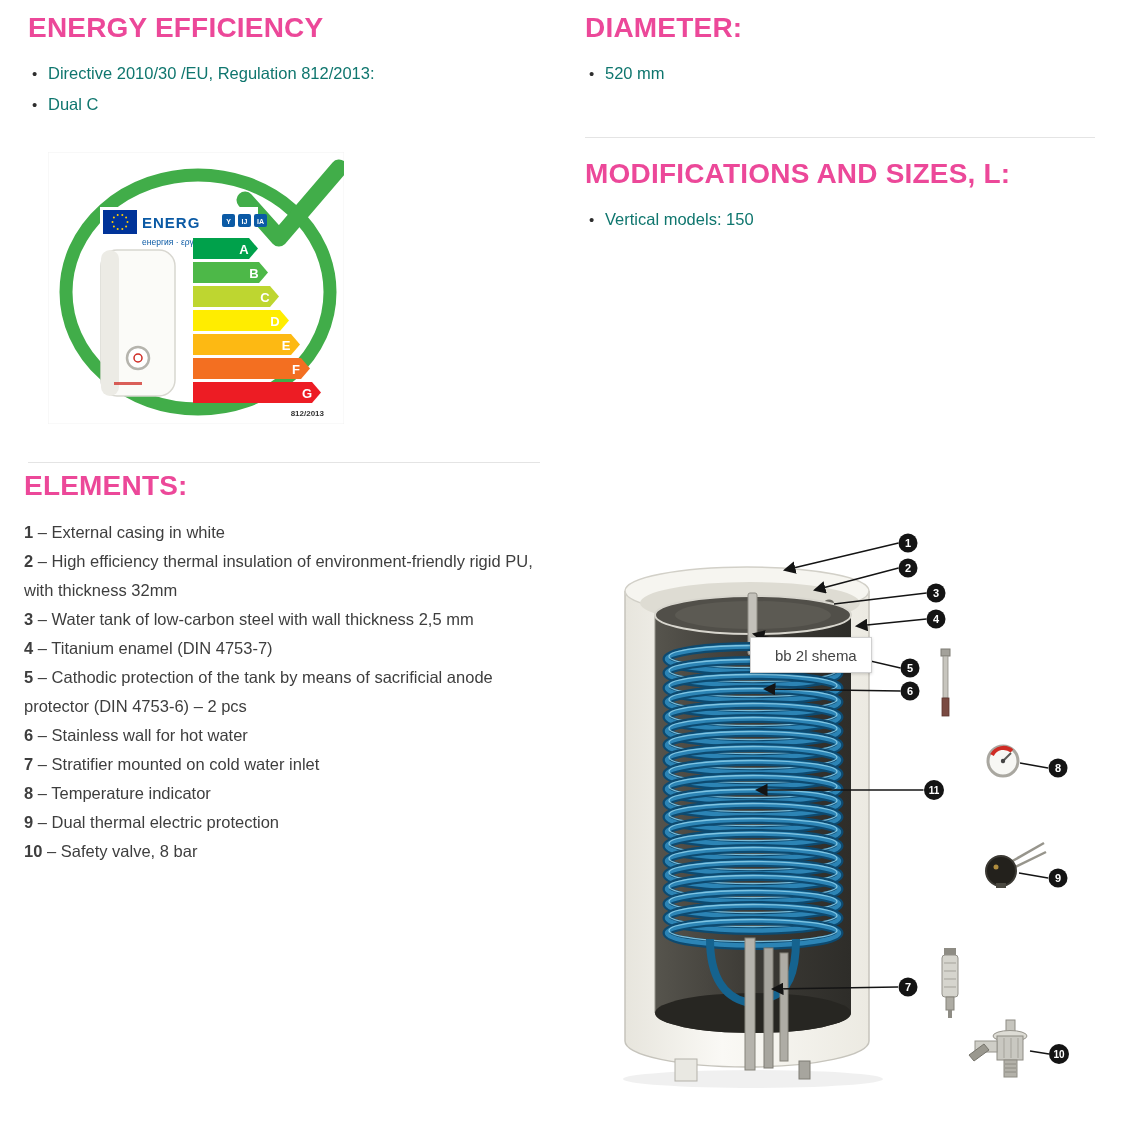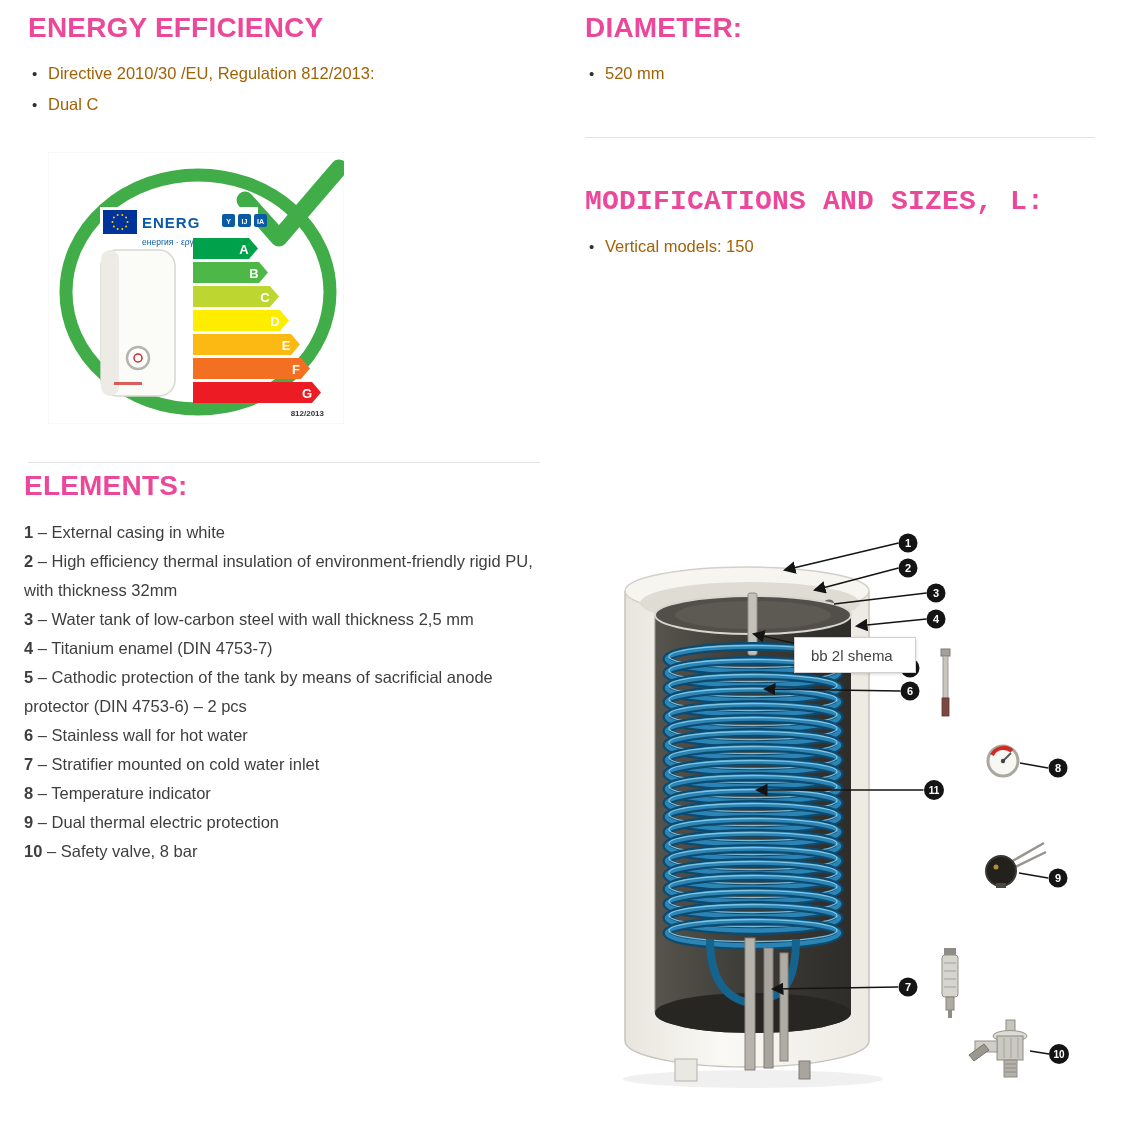--- a/index.html
+++ b/index.html
@@ -3,42 +3,42 @@
 <meta charset="utf-8">
 <style>
   * { margin:0; padding:0; box-sizing:border-box; }
   html,body { background:#fff; }
   body {
     width:1130px; height:1125px; position:relative; overflow:hidden;
     font-family:"Liberation Sans", sans-serif; color:#3e3e3e;
   }
   .red-heading { color:#ec4899; font-size:28px; font-weight:bold; letter-spacing:.2px; }
   .bullets { list-style:none; margin-top:14px; }
-  .bullets li { position:relative; padding-left:20px; font-size:16.5px; line-height:31px; color:#a16207; }
+  .bullets li { position:relative; padding-left:20px; font-size:16.5px; line-height:31px; color:#0f766e; }
   .bullets li::before { content:"•"; position:absolute; left:4px; top:0; font-size:15px; color:#2e2e2e; }
   .divider { border-top:1px solid #e4e4e4; height:0; }
 
   .col-left-top { position:absolute; left:28px; top:12px; width:512px; }
   .energy-label { position:absolute; left:48px; top:152px; width:296px; height:272px; }
   .divider-left { position:absolute; left:28px; top:462px; width:512px; }
   .col-left-elements { position:absolute; left:24px; top:470px; width:516px; }
   .el-list { margin-top:16px; }
   .el-item { font-size:16.5px; line-height:29px; }
   .el-item b { font-weight:bold; }
 
   .col-right-top { position:absolute; left:585px; top:12px; width:510px; }
   .col-right-top .divider { margin-top:48px; }
-  .col-right-top .second-heading { margin-top:48px;font-family:Liberation Mono, monospace; }
+  .col-right-top .second-heading { margin-top:20px; }
 
   .diagram { position:absolute; left:613px; top:523px; width:482px; height:592px; }
   .diagram svg { position:absolute; left:0; top:0; }
   .tooltip {
     position:absolute; left:137px; top:114px; width:122px; height:36px;
     background:#fff; border:1px solid #d0d0d0; box-shadow:0 1px 3px rgba(0,0,0,.18);
-    font-size:15px; color:#444; display:flex; align-items:center; padding-left:16px; z-index:5;margin-left:44px;
+    font-size:15px; color:#444; display:flex; align-items:center; padding-left:24px; z-index:5;
   }
   svg text { font-family:"Liberation Sans", sans-serif; }
   .callout-num { font-size:11px; font-weight:bold; fill:#fff; text-anchor:middle; }
   .cls-letter { font-size:13px; font-weight:bold; fill:#fff; text-anchor:middle; }
   .energ-txt { font-size:15px; font-weight:bold; fill:#0b5aa5; letter-spacing:1px; }
   .energ-suffix { font-size:7px; font-weight:bold; fill:#fff; text-anchor:middle; }
   .energ-sub { font-size:8.5px; fill:#0b5aa5; }
   .reg-txt { font-size:8px; font-weight:bold; fill:#333; text-anchor:end; }
 </style>
 </head>

